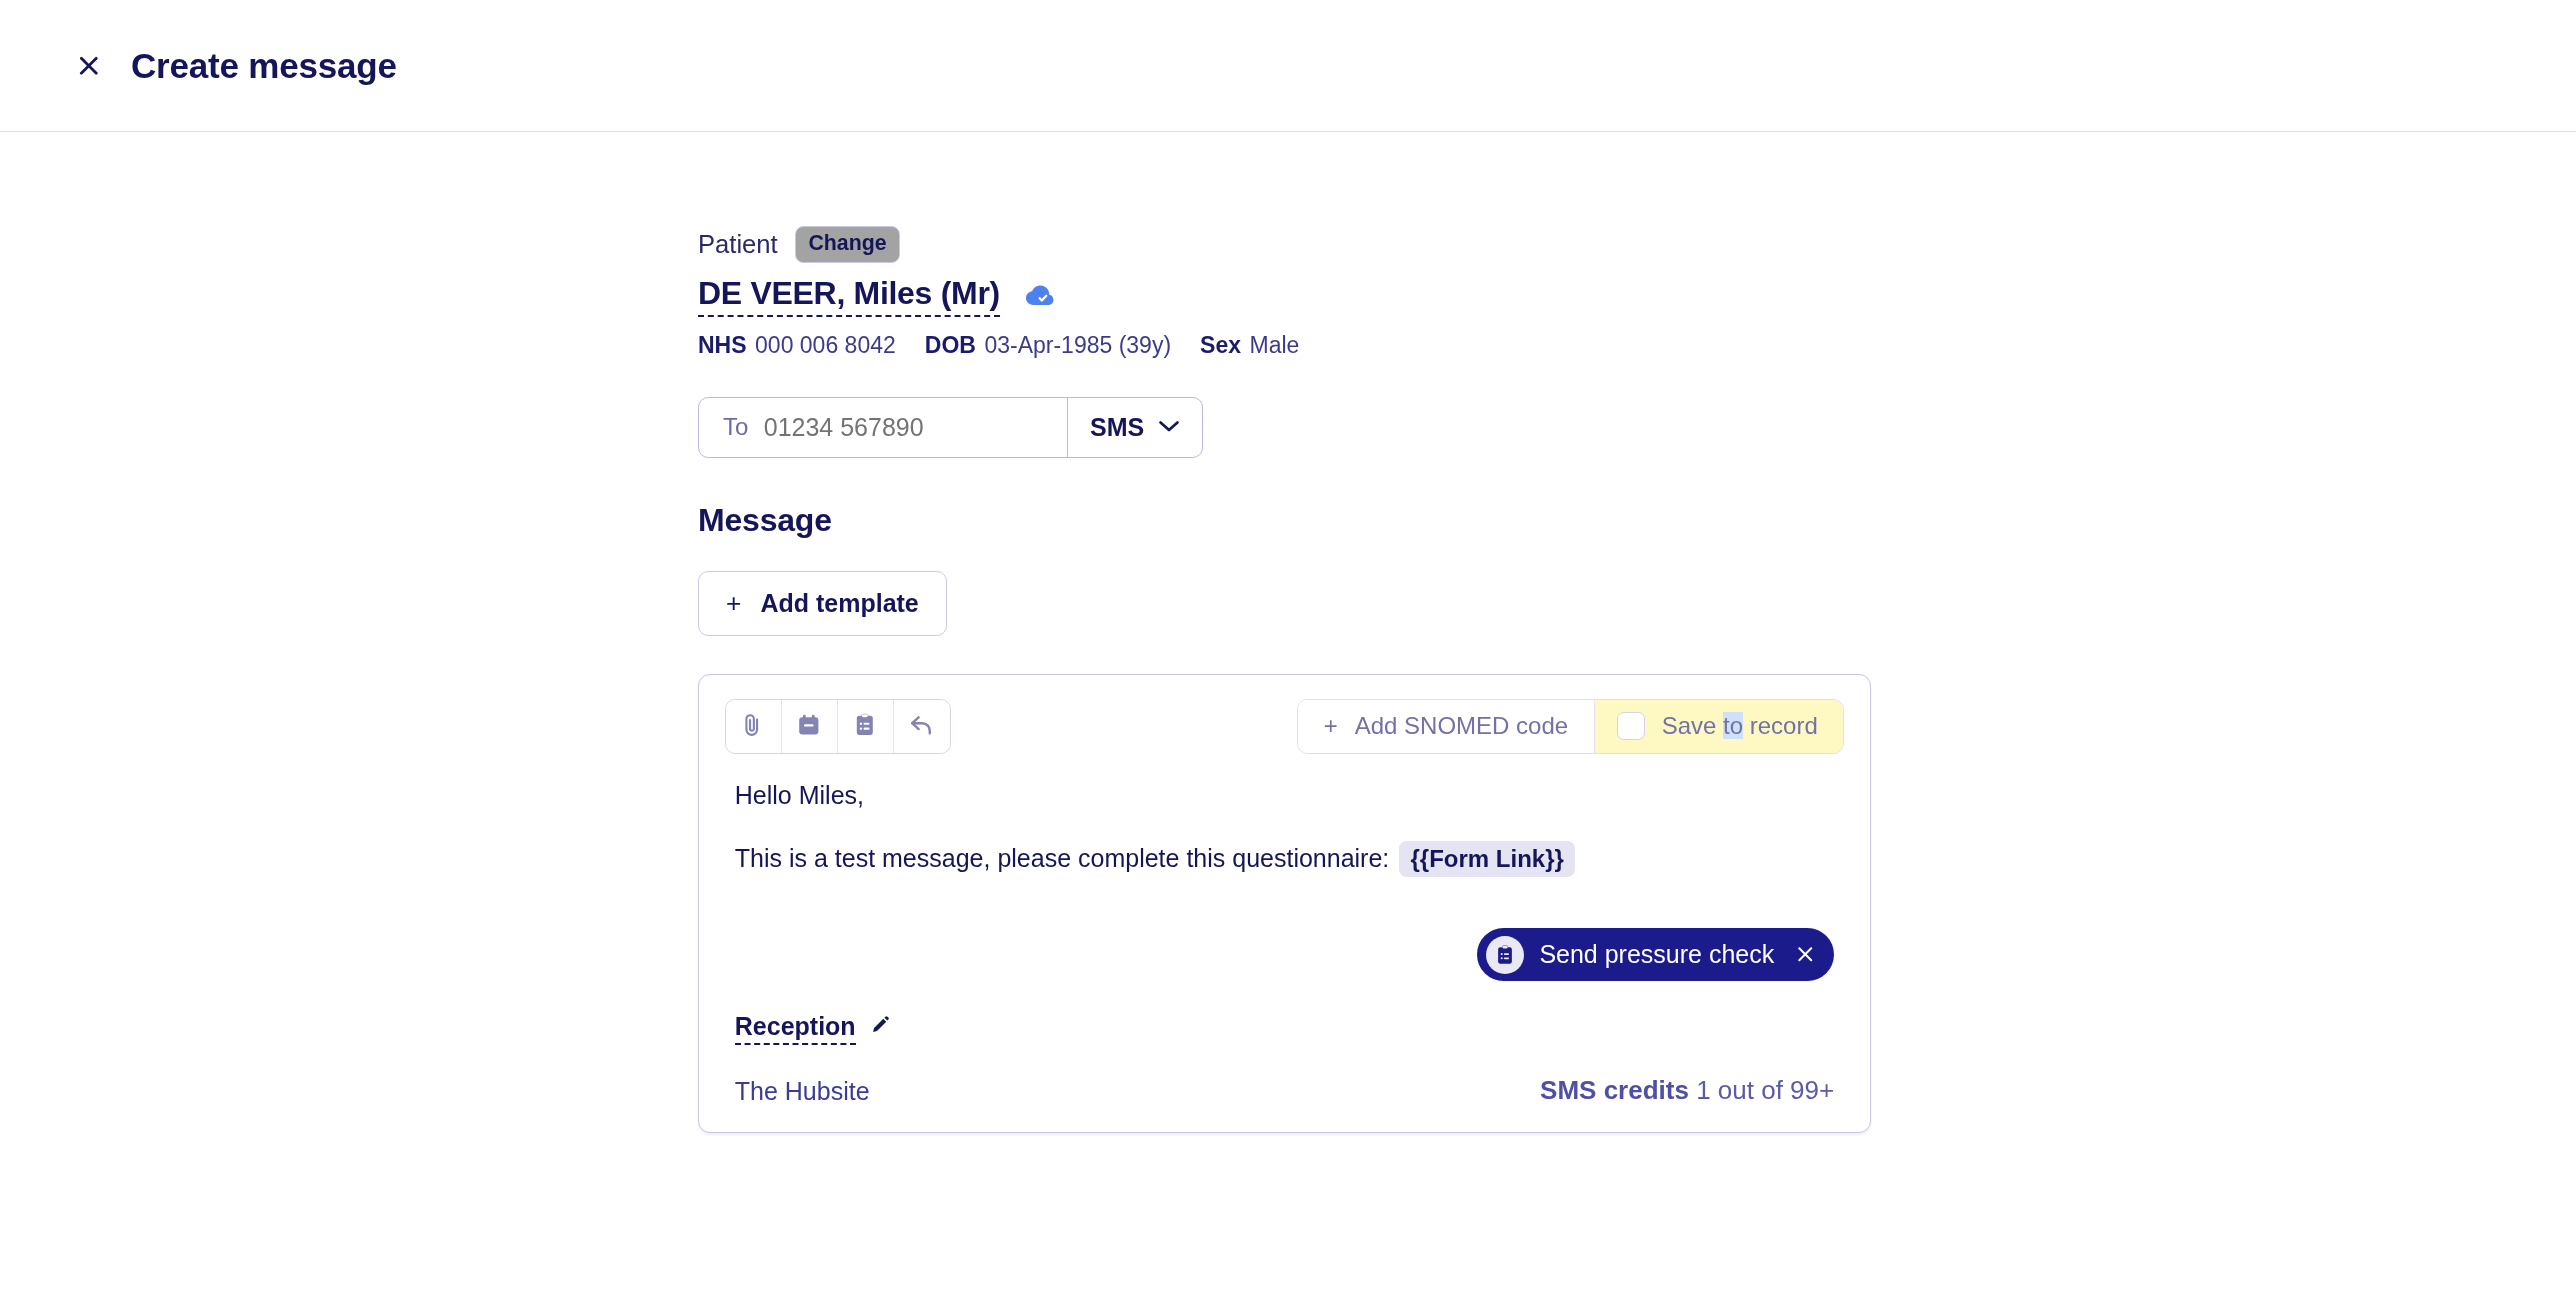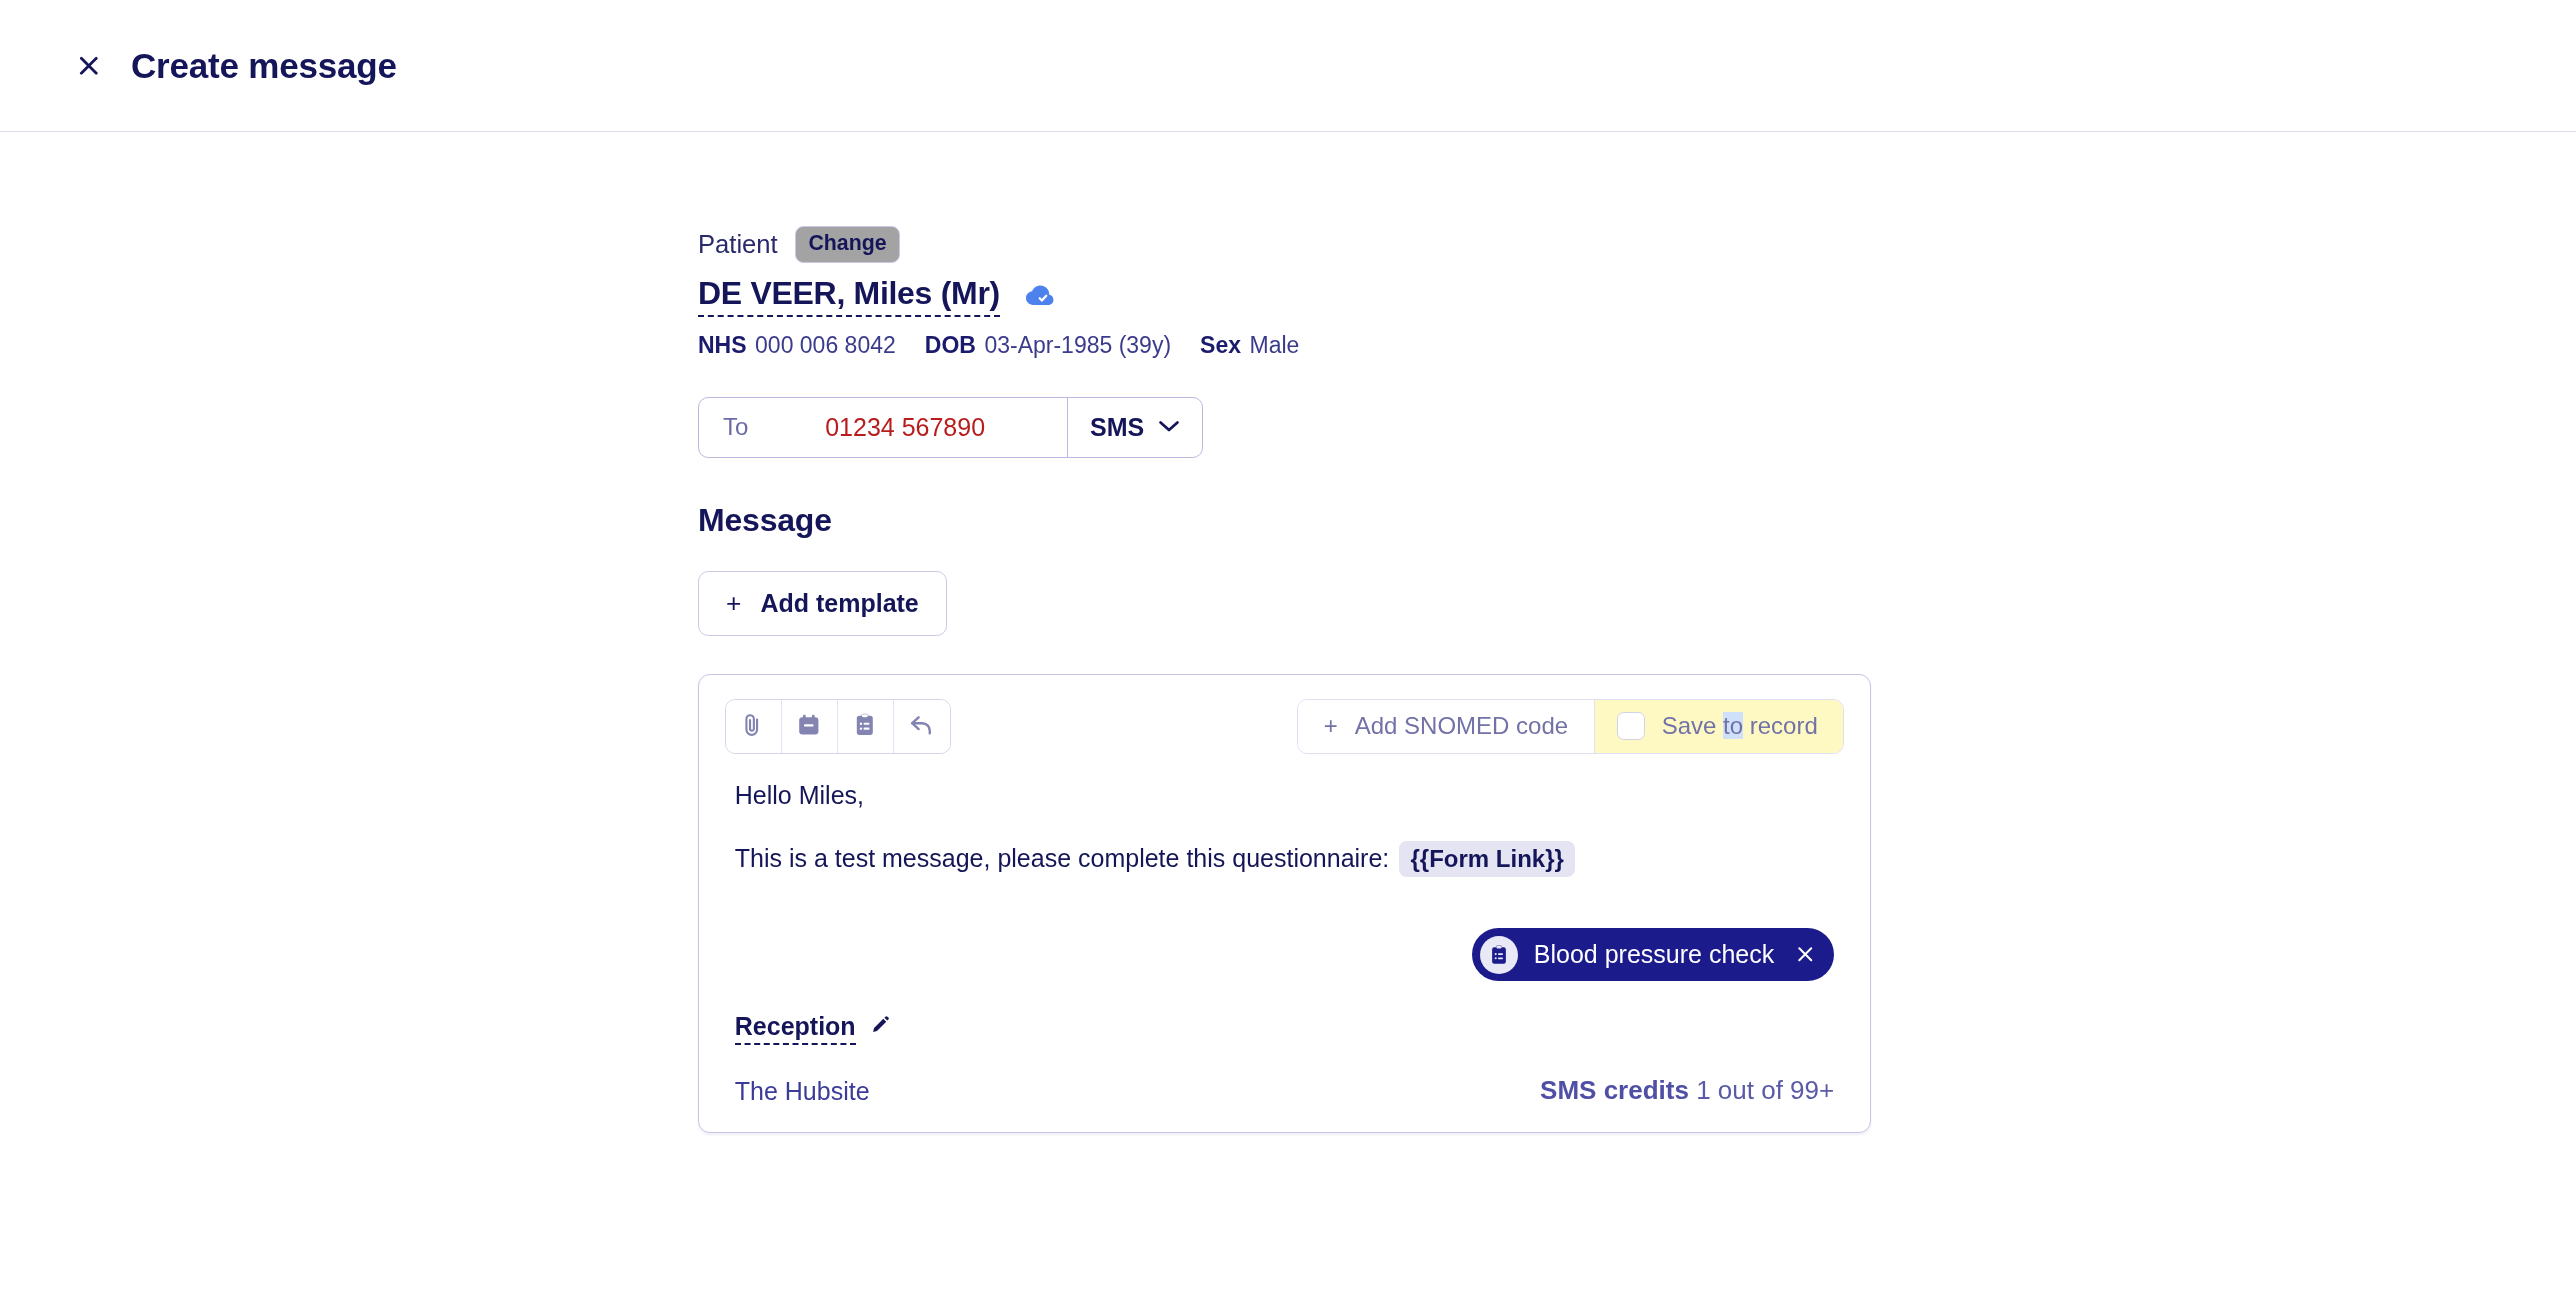--- a/index.html
+++ b/index.html
@@ -109,27 +109,26 @@
   .to-field {
     display: flex;
     align-items: center;
     gap: 15.4px;
     padding: 0 20.5px 0 24px;
     width: 368px;
   }
   .to-prefix { font-size: 24px; color: #6b6ba5; }
   .to-value {
     font-size: 25px;
-    color: #b91c1c;
+    color: #737373;
     border: none;
     outline: none;
     background: transparent;
     font-family: "Liberation Sans", sans-serif;
     width: 100%;
-    text-align: center;
   }
   .channel-select {
     display: flex;
     align-items: center;
     gap: 14px;
     padding: 0 22px;
     border-left: 1.7px solid #b9b9e0;
     cursor: pointer;
   }
   .channel-value {
@@ -493,21 +492,21 @@
           <svg width="22" height="22" viewBox="0 0 24 24">
             <rect x="4.5" y="3.5" width="15" height="18" rx="2.4" fill="#1b1b8c"></rect>
             <rect x="9" y="1.6" width="6" height="3.6" rx="1.6" fill="#1b1b8c"></rect>
             <rect x="9.2" y="2" width="5.6" height="3" rx="1.4" fill="#e8e8f6"></rect>
             <circle cx="8.4" cy="11" r="1.15" fill="#e8e8f6"></circle>
             <rect x="10.8" y="10" width="5.6" height="2" rx="1" fill="#e8e8f6"></rect>
             <circle cx="8.4" cy="15.6" r="1.15" fill="#e8e8f6"></circle>
             <rect x="10.8" y="14.6" width="5.6" height="2" rx="1" fill="#e8e8f6"></rect>
           </svg>
         </span>
-        <span class="pill-label">Blood pressure check</span>
+        <span class="pill-label">Send pressure check</span>
         <span class="pill-close">
           <svg width="20.5" height="20.5" viewBox="0 0 24 24" fill="none" stroke="#ffffff" stroke-width="2.4" stroke-linecap="round">
             <line x1="5" y1="5" x2="19" y2="19"></line>
             <line x1="19" y1="5" x2="5" y2="19"></line>
           </svg>
         </span>
       </div>
     </div>
 
     <div class="composer-footer">

